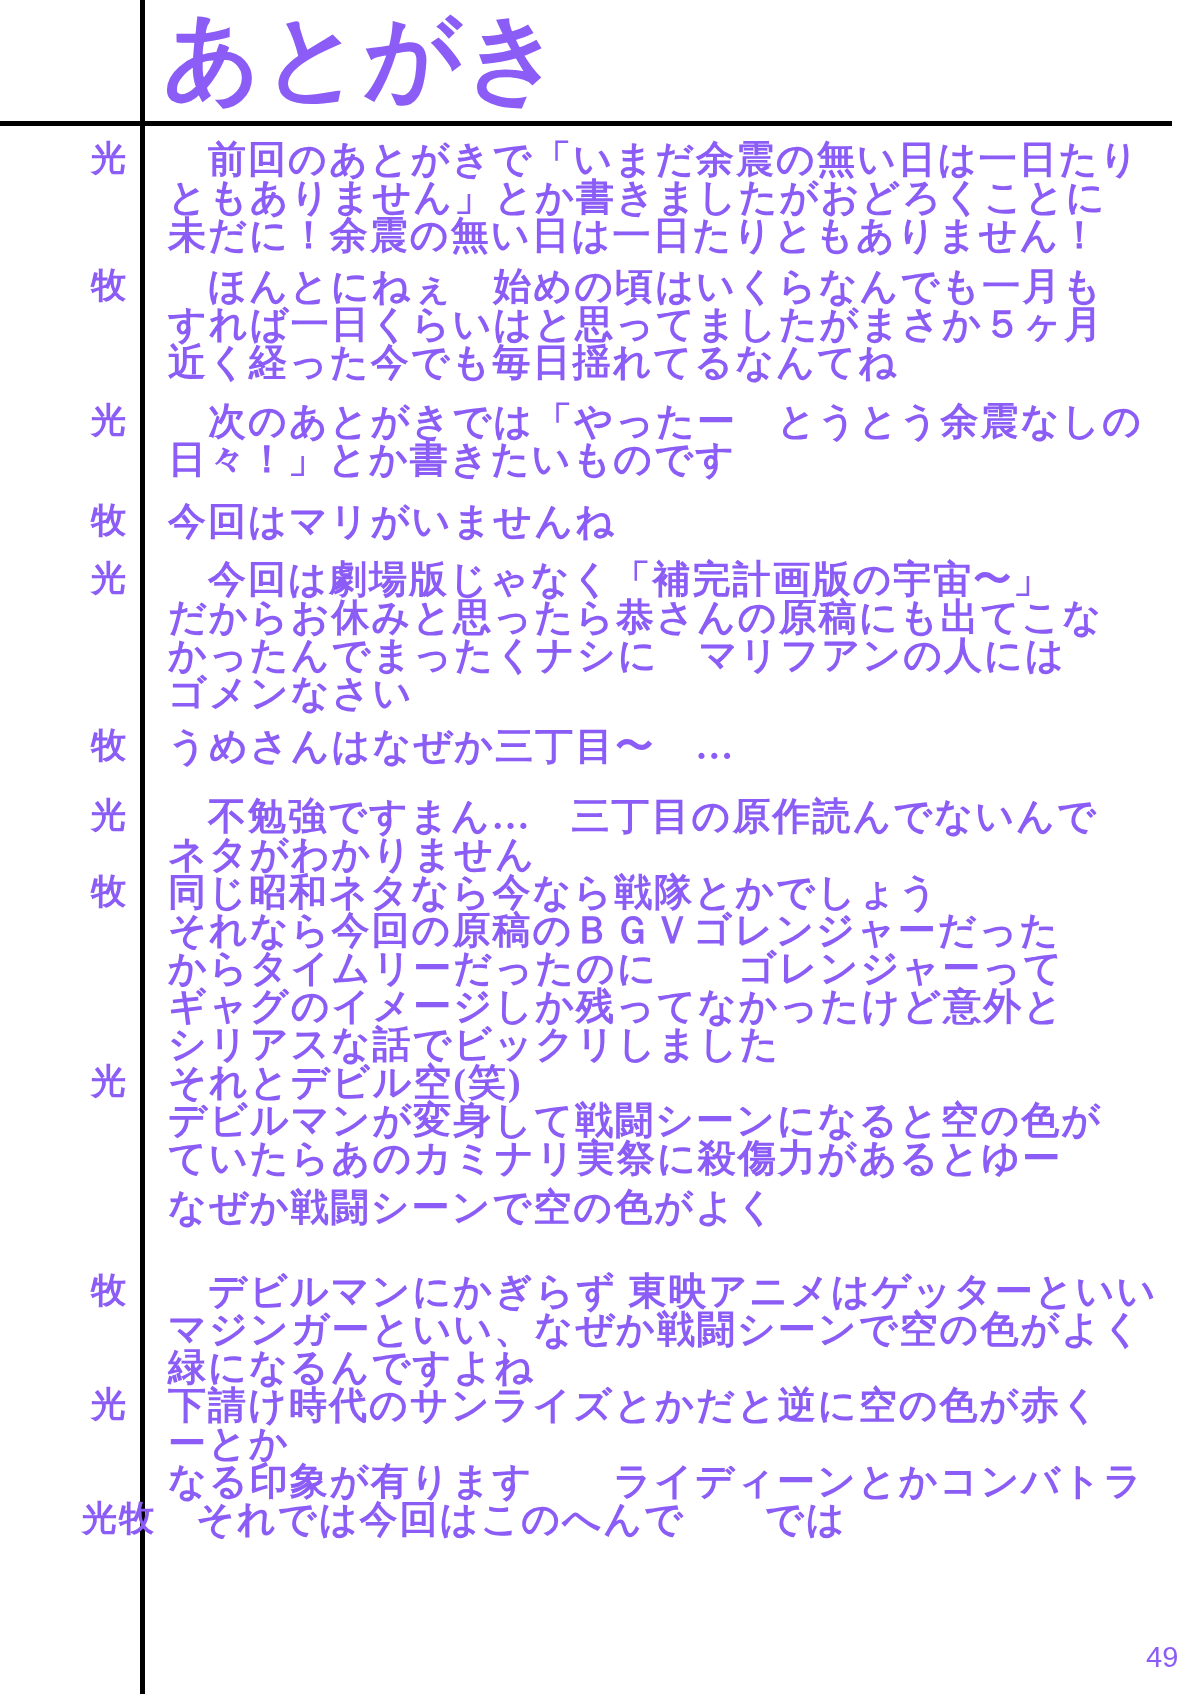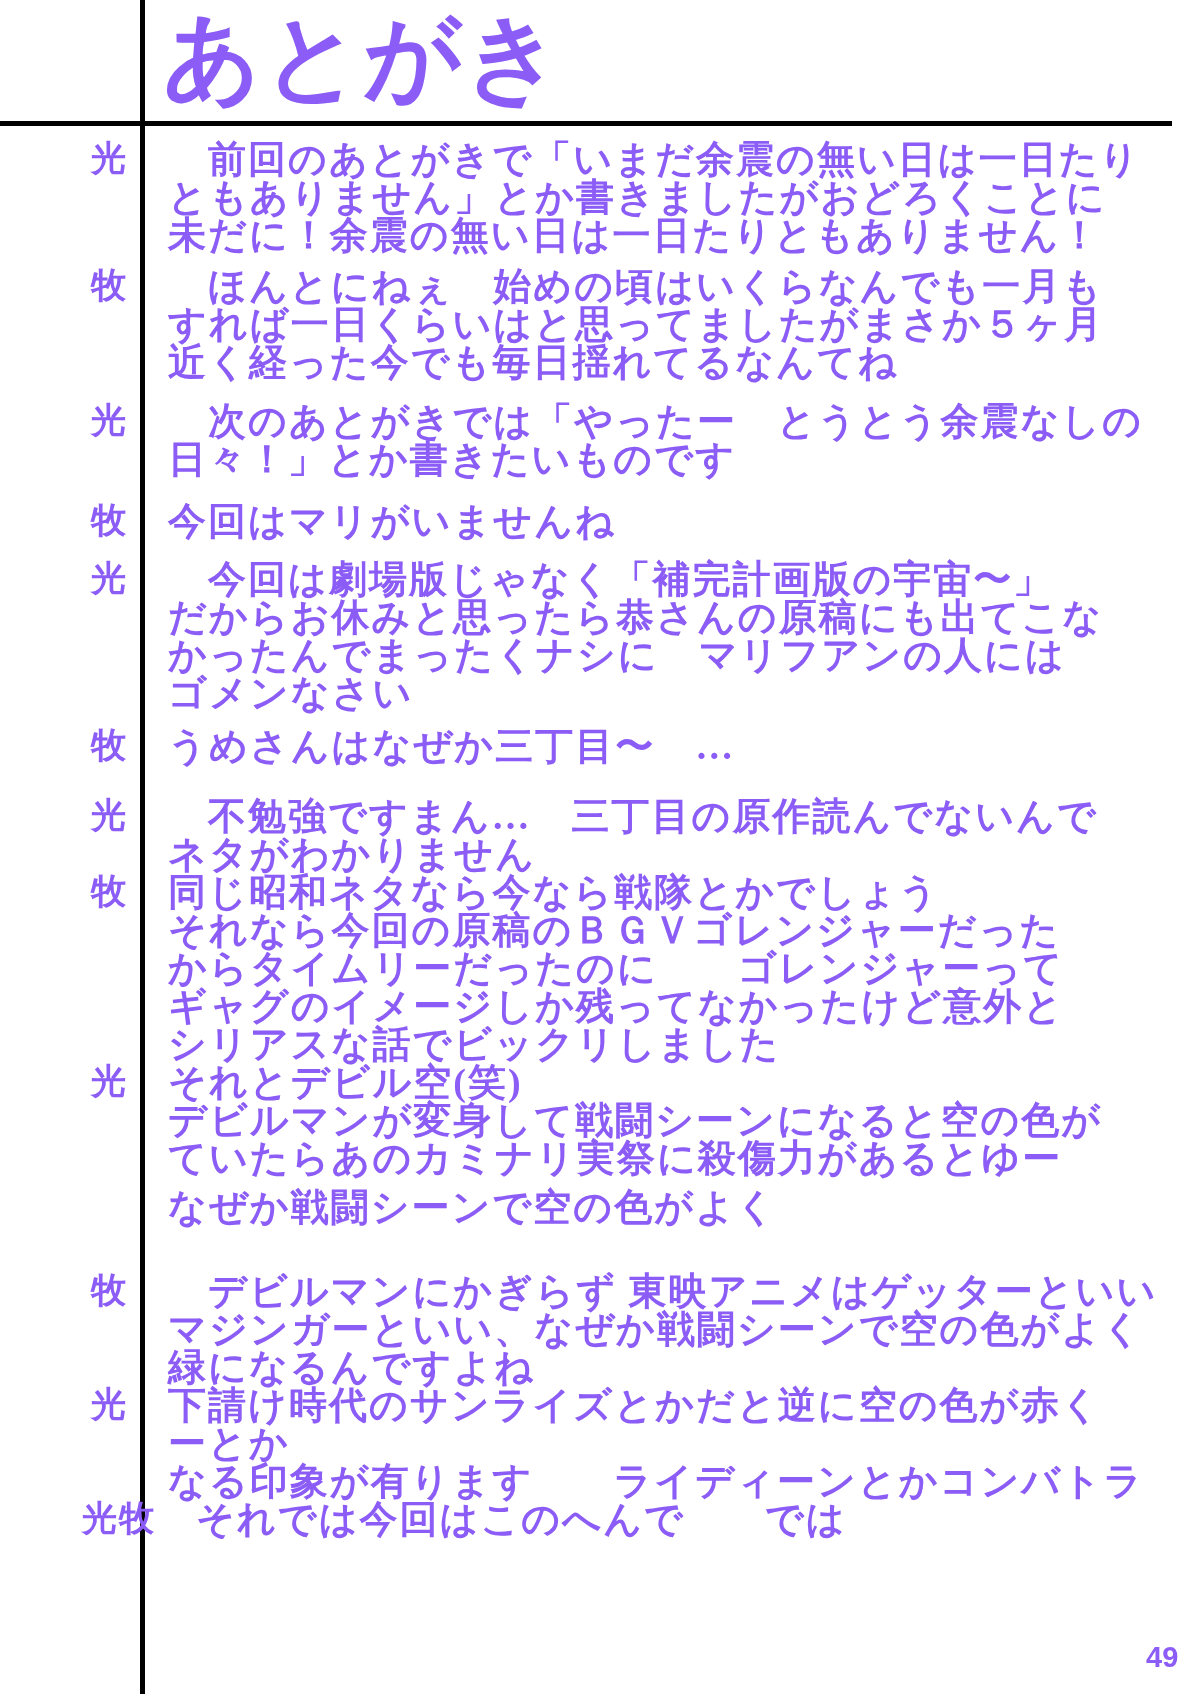--- a/index.html
+++ b/index.html
@@ -71,21 +71,21 @@
   .b9  { margin-top: 0; }
   .b10 { margin-top: 46px; }
   .b11 { margin-top: 0; }
   .b12 { margin-top: 0; padding-left: 28px; }
   .g6  { margin-top: 6px; }
   .g11 { margin-top: 11px; }
   .pagenum {
     position: absolute;
     left: 1146px; top: 1642px;
     font-family: "Liberation Sans", sans-serif;
-    font-weight: bold;
+    font-weight: normal;
     font-size: 29px;
     line-height: 30px;
   }
 </style>
 </head>
 <body>
 
 <div class="page">
   <div class="vrule"></div>
   <div class="hrule"></div>

